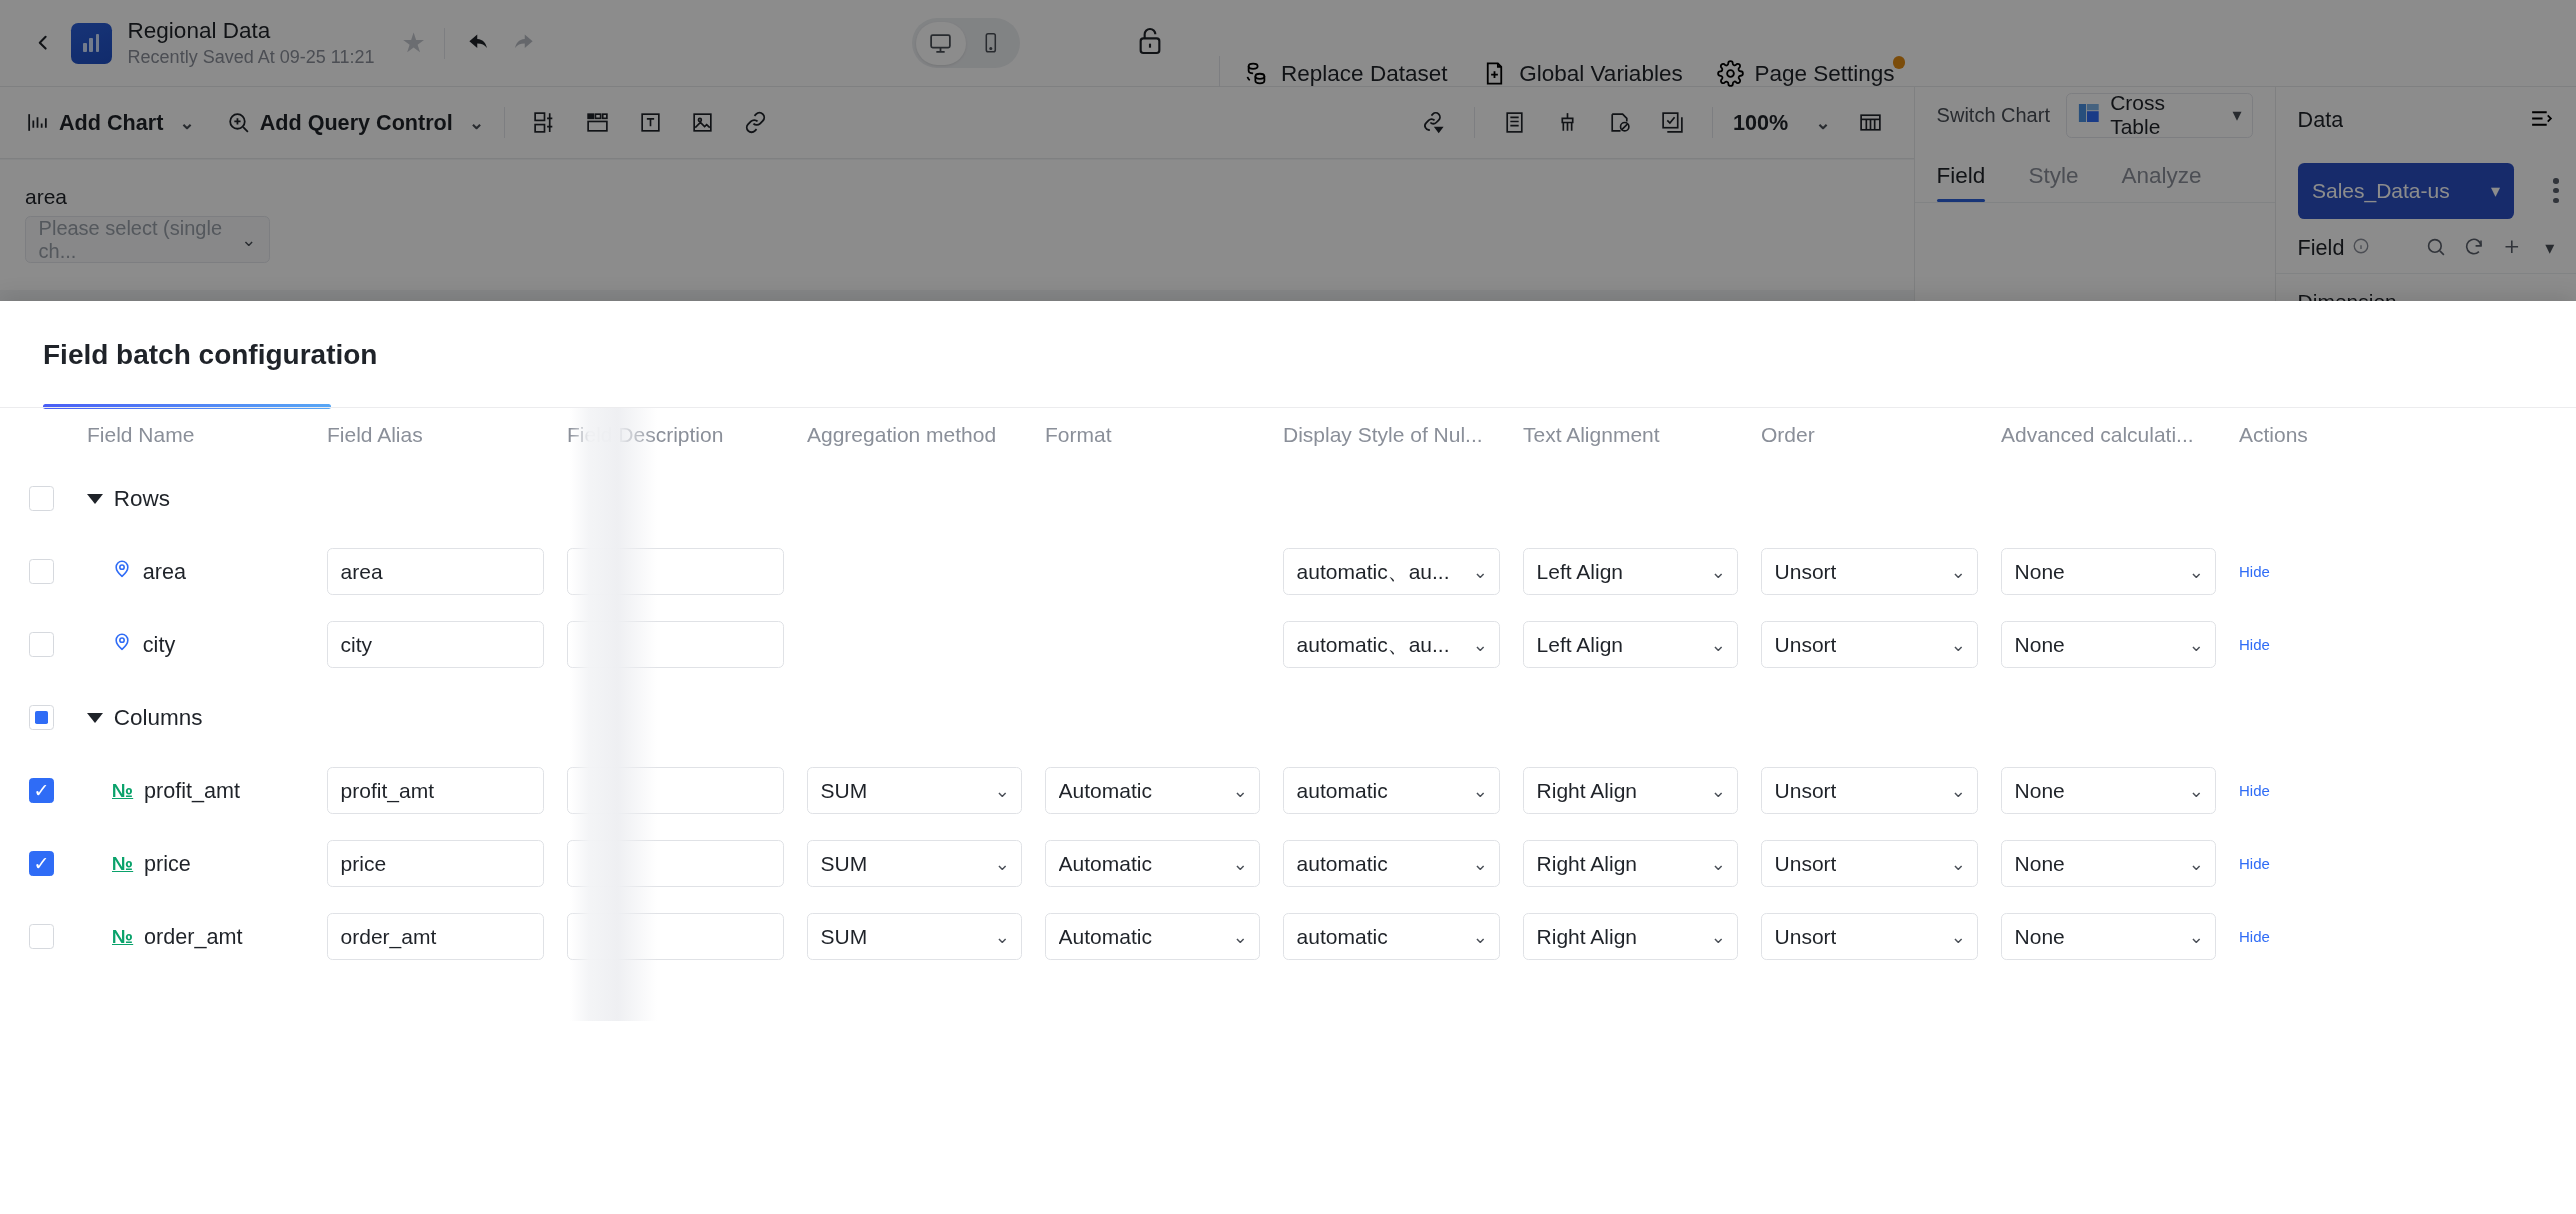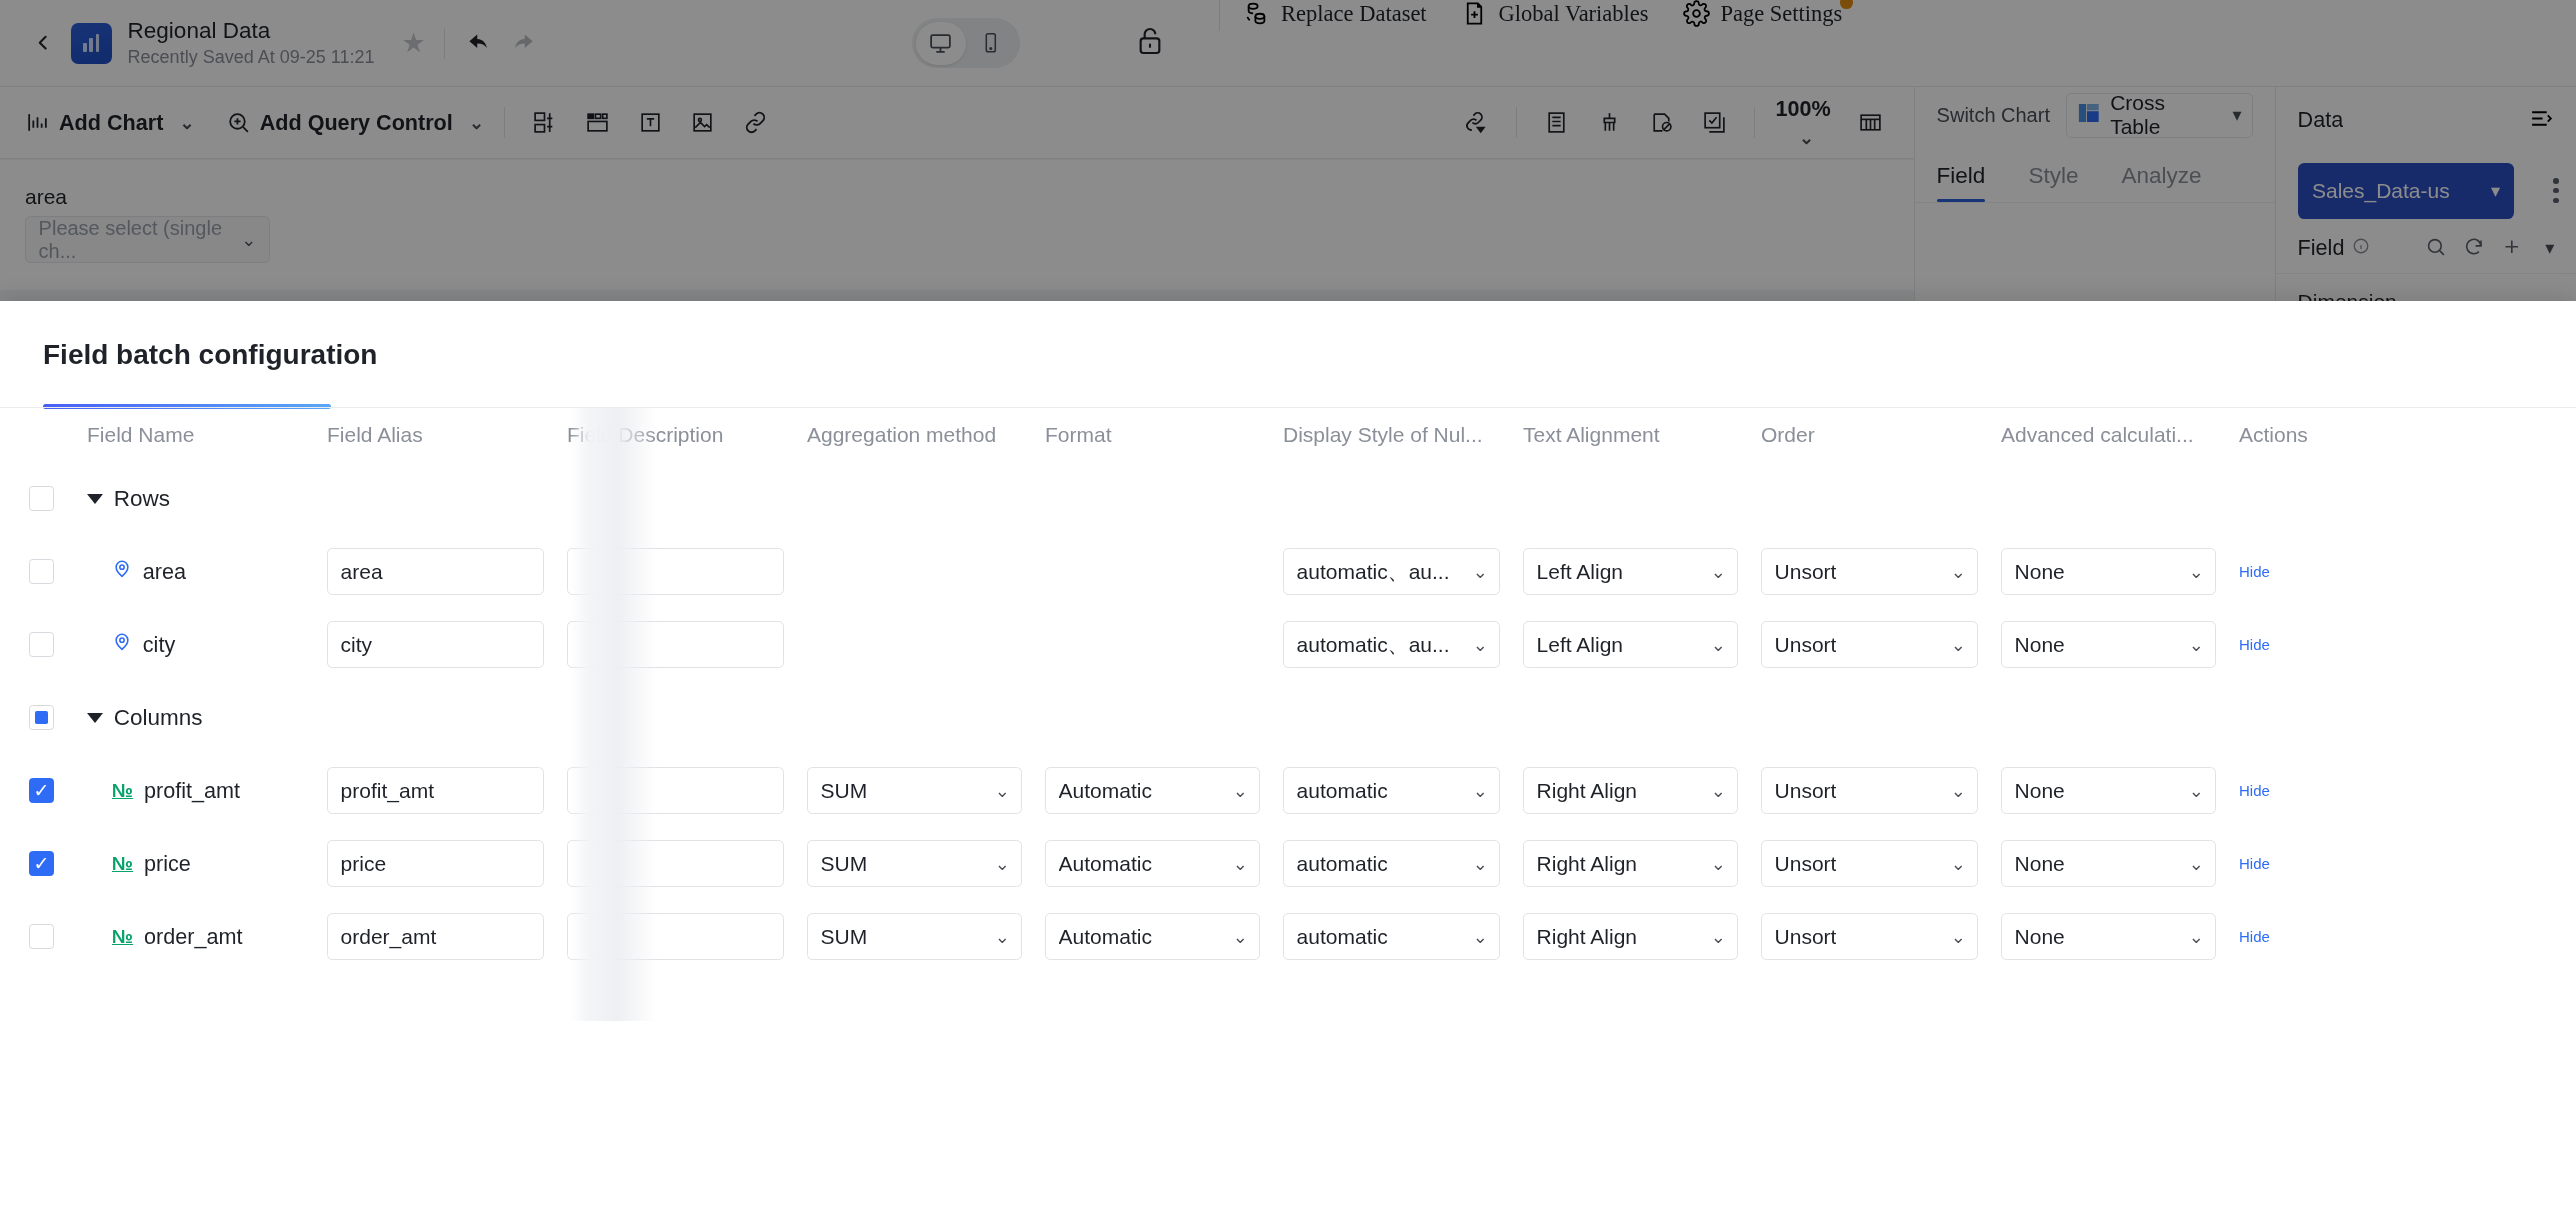--- a/index.html
+++ b/index.html
@@ -48,21 +48,21 @@
   }
   .device-toggle .seg {
     width: 50px; height: 43px; border-radius: 21.6px;
     display: flex; align-items: center; justify-content: center; cursor: pointer;
     color: #4a4f57;
   }
   .device-toggle .seg.active { background: #ffffff; box-shadow: 0 0.9px 2.7px rgba(0,0,0,.10); }
 
   .lock-ico { position: absolute; left: 1134px; top: 23.4px; cursor: pointer; color:#1f2329; }
 
-  .tb-items { position: absolute; left: 1219px; top: 0; height: 87px; display: flex; align-items: flex-start; font-family: Liberation Serif, serif; }
+  .tb-items { position: absolute; left: 1219px; top: 0; height: 87px; display: flex; align-items: flex-end; }
   .tb-item { display: flex; align-items: center; gap: 10.8px; margin-right: 34px; cursor: pointer; position: relative; }
   .tb-item span.lbl { font-size: 22.5px; color: #1f2329; white-space: nowrap; }
   .dot-badge { position: absolute; right: -10.8px; top: -3.6px; width: 12.6px; height: 12.6px;
     border-radius: 50%; background: #e08a13; }
 
   .top-actions { position: absolute; right: 23.4px; top: 0; height: 87px; display:flex; align-items:center; }
   .btn-outline {
     height: 52px; padding: 0 23.4px; border: 0.9px solid #2b5fd9; border-radius: 7.2px;
     background: #fff; color: #2b5fd9; font-size: 22.5px; cursor: pointer;
     display: flex; align-items: center; margin-left: 14.4px;
@@ -78,21 +78,21 @@
   .kebab i { width: 5.4px; height: 5.4px; border-radius: 50%; background:#1f2329; display:block; }
 
   
   .toolbar2 {
     position: absolute; left: 0; top: 87px; width: 1914px; height: 72px;
     background: #fff; display: flex; align-items: center; border-bottom: 0.9px solid #e8eaec; font-weight: bold;
   }
   .t2-item { display:flex; align-items:center; gap:9px; cursor:pointer; color:#1f2329; font-size:21.6px; }
   .t2-sep { width:0.9px; height:31px; background:#e4e6eb; margin: 0 20px; }
   .t2-ico { width: 40px; height: 40px; display:flex;align-items:center;justify-content:center; cursor:pointer; color:#1f2329; }
-  .zoom-lbl { font-size: 21.6px; color:#1f2329; display:flex;align-items:center;gap:5px;cursor:pointer;flex-direction:column; }
+  .zoom-lbl { font-size: 21.6px; color:#1f2329; display:flex;align-items:center;gap:20px;cursor:pointer; }
 
   
   .canvas { position:absolute; left:0; top:160px; width:1914px; bottom:0; background:#f5f6f7; }
   .query-card { position:absolute; left:0; top:0; width:1914px; height:130px; background:#fff; }
   .q-label { position:absolute; left:25px; top:25px; font-size:21px; color:#1f2329; }
   .q-select {
     position:absolute; left:25px; top:56px; width:245px; height:47px;
     border:0.9px solid #e4e6eb; border-radius:5.4px; background:#f7f8fa;
     display:flex; align-items:center; padding: 0 12.6px; justify-content:space-between;
     color:#9aa0a9; font-size:20px; cursor:pointer;

